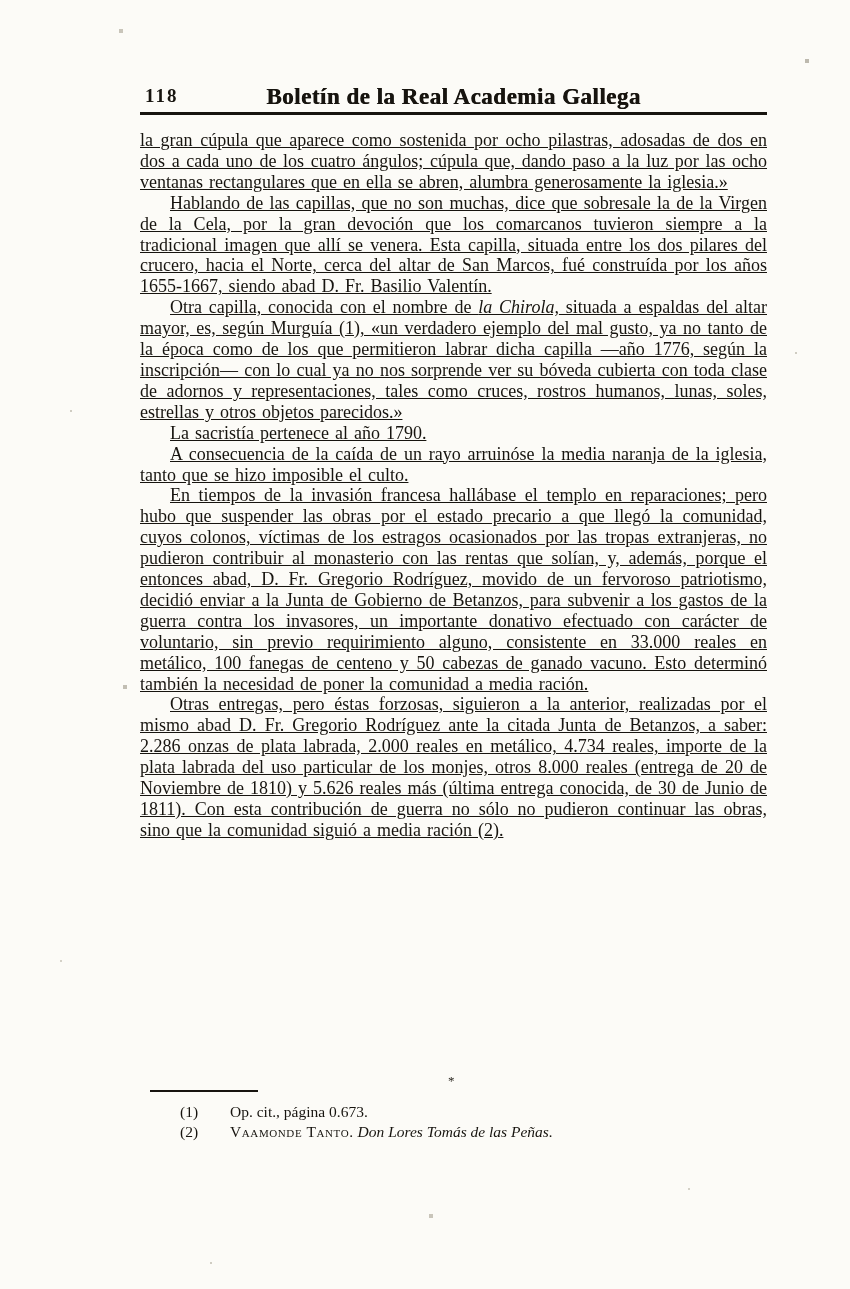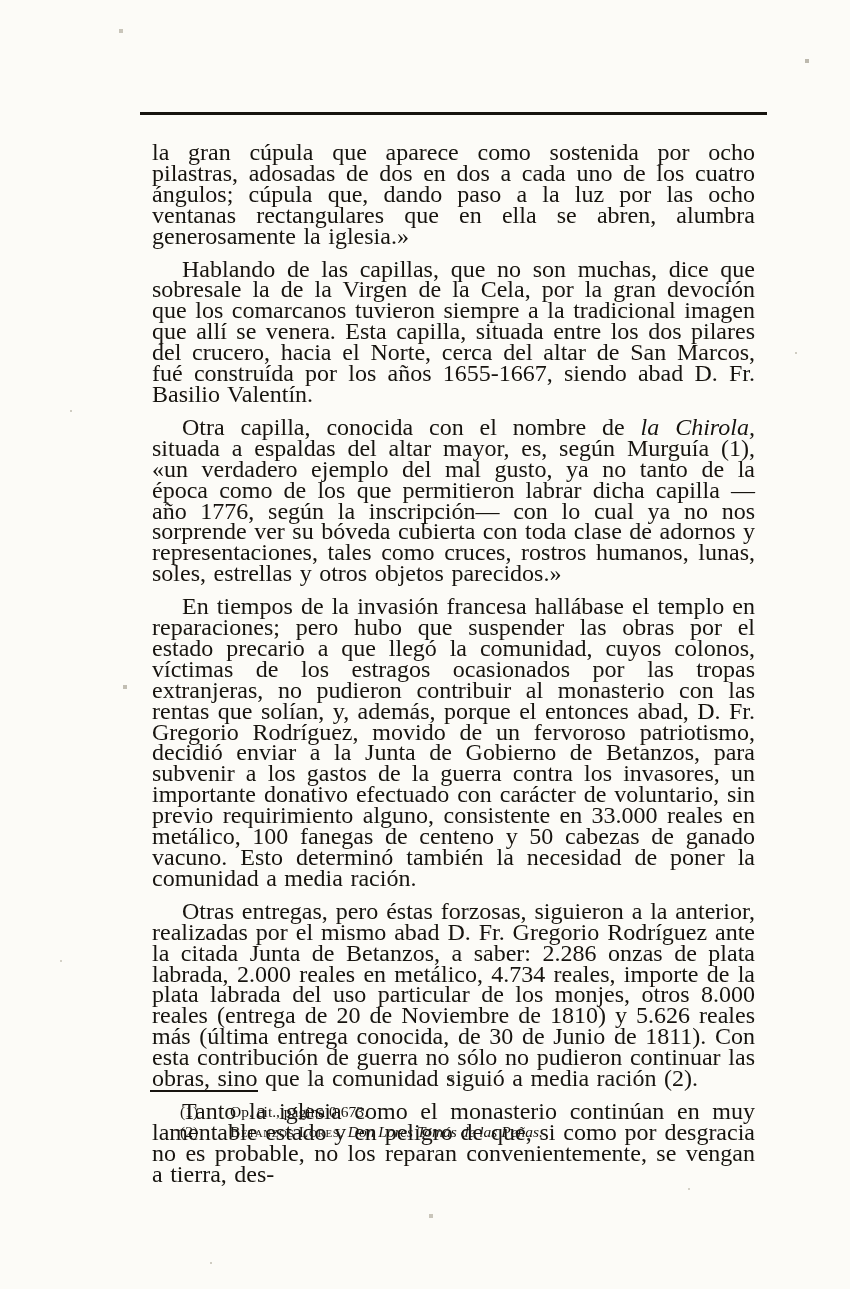--- a/index.html
+++ b/index.html
@@ -56,26 +56,27 @@
     background: #17140f;
   }
   
   .text-block {
     position: absolute;
     top: 130px;
     left: 140px;
     width: 627px;
   }
   .para {
-    margin: 12px;
-    font-size: 24px;
+    margin: 0;
+    font-size: 18px;
     line-height: 20.9px;
     text-align: justify;
     text-indent: 30px;
     word-spacing: 1.5px;
+    text-decoration: underline;
   }
   .para.no-indent { text-indent: 0; }
   .italic { font-style: italic; }
   .smallcaps { font-variant: small-caps; letter-spacing: 0.6px; }
   
   .footnote-area {
     position: absolute;
     top: 1075px;
     left: 140px;
     width: 627px;
@@ -129,39 +130,44 @@
       688px 1188px 0 0 #d4d1c7;
   }
 </style>
 </head>
 <body>
 
 <div class="page">
 
   <div class="speckles"></div>
 
+  <div class="running-head">
+    <span class="page-number">118</span>
+    <span class="head-title">Boletín de la Real Academia Gallega</span>
+  </div>
   <div class="head-rule"></div>
 
   <div class="text-block" id="body-paragraphs">
       <p class="para no-indent"><span>la gran cúpula que aparece como sostenida por ocho pilastras, adosadas de dos en dos a cada uno de los cuatro ángulos; cúpula que, dando paso a la luz por las ocho ventanas rectangulares que en ella se abren, alumbra generosamente la iglesia.»</span></p>
       <p class="para"><span>Hablando de las capillas, que no son muchas, dice que sobresale la de la Virgen de la Cela, por la gran devoción que los comarcanos tuvieron siempre a la tradicional imagen que allí se venera. Esta capilla, situada entre los dos pilares del crucero, hacia el Norte, cerca del altar de San Marcos, fué construída por los años 1655-1667, siendo abad D. Fr. Basilio Valentín.</span></p>
       <p class="para"><span>Otra capilla, conocida con el nombre de </span><span class="italic">la Chirola,</span><span> situada a espaldas del altar mayor, es, según Murguía (1), «un verdadero ejemplo del mal gusto, ya no tanto de la época como de los que permitieron labrar dicha capilla —año 1776, según la inscripción— con lo cual ya no nos sorprende ver su bóveda cubierta con toda clase de adornos y representaciones, tales como cruces, rostros humanos, lunas, soles, estrellas y otros objetos parecidos.»</span></p>
+      <p class="para"><span>La sacristía pertenece al año 1790.</span></p>
+      <p class="para"><span>A consecuencia de la caída de un rayo arruinóse la media naranja de la iglesia, tanto que se hizo imposible el culto.</span></p>
       <p class="para"><span>En tiempos de la invasión francesa hallábase el templo en reparaciones; pero hubo que suspender las obras por el estado precario a que llegó la comunidad, cuyos colonos, víctimas de los estragos ocasionados por las tropas extranjeras, no pudieron contribuir al monasterio con las rentas que solían, y, además, porque el entonces abad, D. Fr. Gregorio Rodríguez, movido de un fervoroso patriotismo, decidió enviar a la Junta de Gobierno de Betanzos, para subvenir a los gastos de la guerra contra los invasores, un importante donativo efectuado con carácter de voluntario, sin previo requirimiento alguno, consistente en 33.000 reales en metálico, 100 fanegas de centeno y 50 cabezas de ganado vacuno. Esto determinó también la necesidad de poner la comunidad a media ración.</span></p>
       <p class="para"><span>Otras entregas, pero éstas forzosas, siguieron a la anterior, realizadas por el mismo abad D. Fr. Gregorio Rodríguez ante la citada Junta de Betanzos, a saber: 2.286 onzas de plata labrada, 2.000 reales en metálico, 4.734 reales, importe de la plata labrada del uso particular de los monjes, otros 8.000 reales (entrega de 20 de Noviembre de 1810) y 5.626 reales más (última entrega conocida, de 30 de Junio de 1811). Con esta contribución de guerra no sólo no pudieron continuar las obras, sino que la comunidad siguió a media ración (2).</span></p>
-      <p class="para"><span>Tanto la iglesia como el monasterio continúan en muy lamentable estado y en peligro de que, si como por desgracia no es probable, no los reparan convenientemente, se vengan a tierra, des-</span></p>
     </div>
 
   <div class="footnote-area">
     <span class="footnote-mark">*</span>
     <div class="footnote-rule"></div>
     <div class="footnote-list" id="footnote-list">
         <div class="footnote">
           <span class="marker">(1)</span>
           <span class="fn-text"><span>Op. cit., página 0.673.</span></span>
         </div>
         <div class="footnote">
           <span class="marker">(2)</span>
-          <span class="fn-text"><span class="smallcaps">Betanzos Lores.</span><span> </span><span class="italic">Don Lores Tomás de las Peñas.</span></span>
+          <span class="fn-text"><span class="smallcaps">Vaamonde Tanto.</span><span> </span><span class="italic">Don Lores Tomás de las Peñas.</span></span>
         </div>
       </div>
   </div>
 
 </div>
 
 </body></html>

